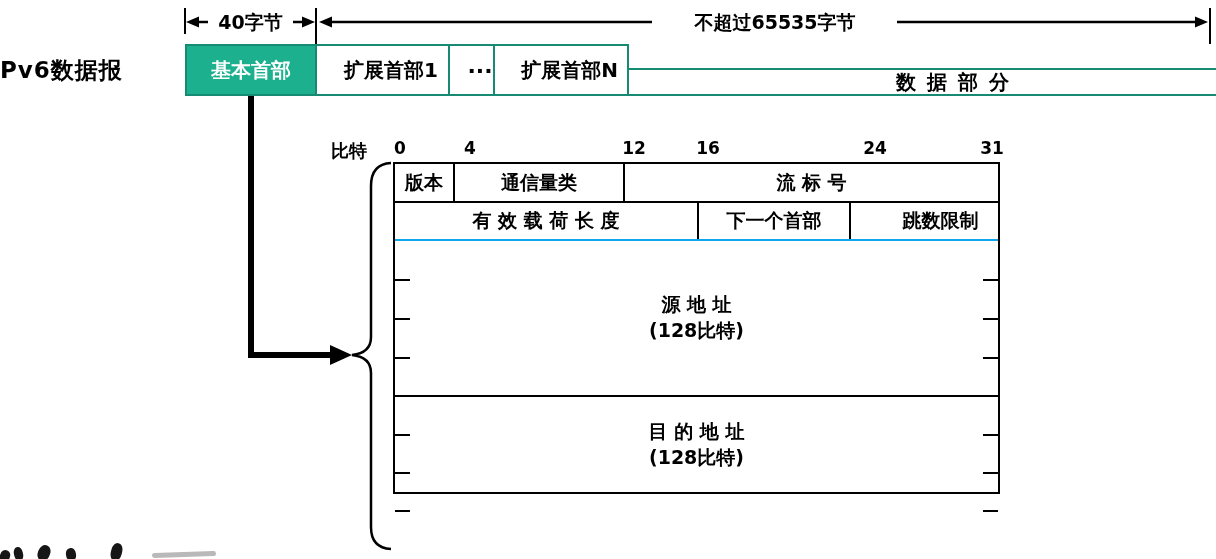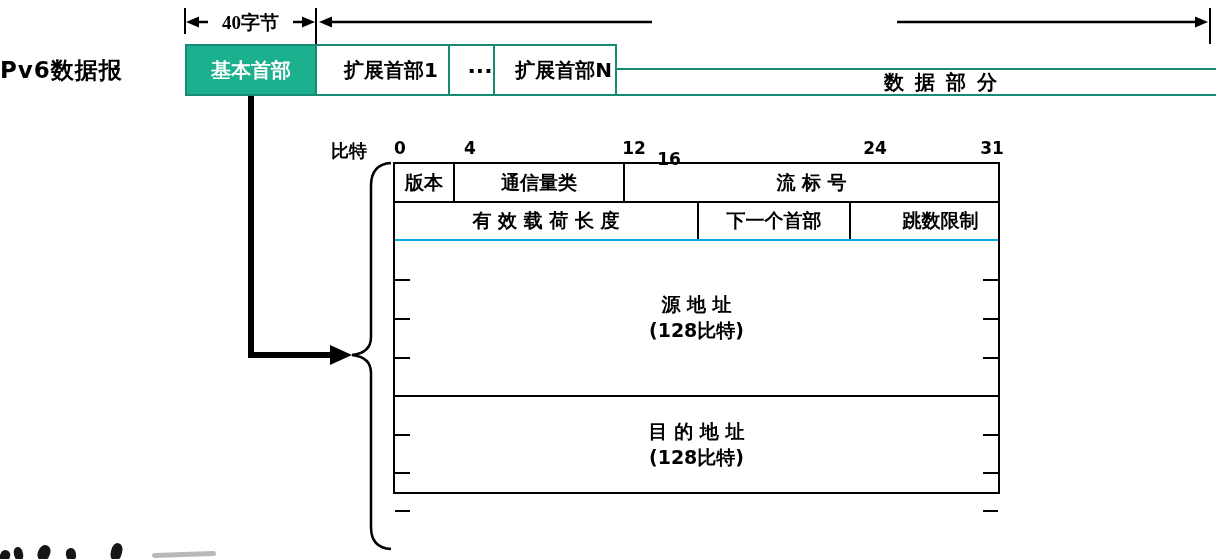--- a/index.html
+++ b/index.html
@@ -8,42 +8,42 @@
   .stage { position:relative; width:1216px; height:559px; background:#fff; }
 
   svg.overlay { position:absolute; left:0; top:0; z-index:1; pointer-events:none; }
 
   .txt { position:absolute; z-index:3; font-weight:bold; color:#000; white-space:nowrap; }
 
   
   .title { left:0px; top:55px; font-size:23px; letter-spacing:1px; }
 
   
-  .measure { top:10px; text-align:center; font-size:19px;font-family:Liberation Serif, serif; }
+  .measure { top:10px; text-align:center; font-size:19px; }
   .m-basic { left:203px; width:95px; }
   .m-rest  { left:650px; width:250px; }
 
   
   .packet-row { position:absolute; left:185px; top:44px; height:52px; display:flex; z-index:2; }
   .pcell { border:2px solid #168a72; background:#fff; color:#000; font-weight:bold;
            font-size:20px; display:flex; align-items:center; justify-content:center;
            white-space:nowrap; }
   .pcell + .pcell { margin-left:-2px;padding-left:17px; }
   .pc-basic { width:132px; background:#1cb08e; color:#ffffff; }
   .pc-ext1  { width:135px; }
   .pc-dots  { width:47px;  font-size:22px; }
-  .pc-extn  { width:124px; }
+  .pc-extn  { width:136px; }
   .pc-data  { width:636px; letter-spacing:2px;margin-top:24px; }
 
   
   .bits-label { left:331px; top:139px; font-size:18px;font-family:Liberation Mono, monospace; }
   .tick { position:absolute; top:138px; transform:translateX(-50%); font-size:17px;
           font-weight:bold; z-index:3; }
   .t0 { left:400px; } .t1 { left:470px; } .t2 { left:634px; }
-  .t3 { left:669px;margin-top:11px; } .t4 { left:875px; } .t5 { left:992px; }
+  .t3 { left:708px; } .t4 { left:875px; } .t5 { left:992px; }
 
   
   .bit-table { position:absolute; left:393px; top:162px; width:607px; height:332px;
                border:2px solid #000; z-index:2; display:flex; flex-direction:column;
                background:transparent; }
   .brow { display:flex; width:100%; }
   .r1 { height:39px; border-bottom:2px solid #000; }
   .r2 { height:38px; border-bottom:2px solid #0ea5e9; }
   .r3 { height:156px; border-bottom:2px solid #000; }
   .r4 { flex:1; }
@@ -107,20 +107,21 @@
     <line x1="395" y1="473" x2="410" y2="473" stroke="#000" stroke-width="2"></line>
     <line x1="395" y1="511" x2="410" y2="511" stroke="#000" stroke-width="2"></line>
     <line x1="983" y1="435" x2="998" y2="435" stroke="#000" stroke-width="2"></line>
     <line x1="983" y1="473" x2="998" y2="473" stroke="#000" stroke-width="2"></line>
     <line x1="983" y1="511" x2="998" y2="511" stroke="#000" stroke-width="2"></line>
   </svg>
 
   <div class="txt title">Pv6数据报</div>
 
   <div class="txt measure m-basic">40字节</div>
+  <div class="txt measure m-rest">不超过65535字节</div>
 
   <div class="packet-row">
     <div class="pcell pc-basic">基本首部</div>
     <div class="pcell pc-ext1">扩展首部1</div>
     <div class="pcell pc-dots">···</div>
     <div class="pcell pc-extn">扩展首部N</div>
     <div class="pcell pc-data">数 据 部 分</div>
   </div>
 
   <div class="txt bits-label">比特</div>

